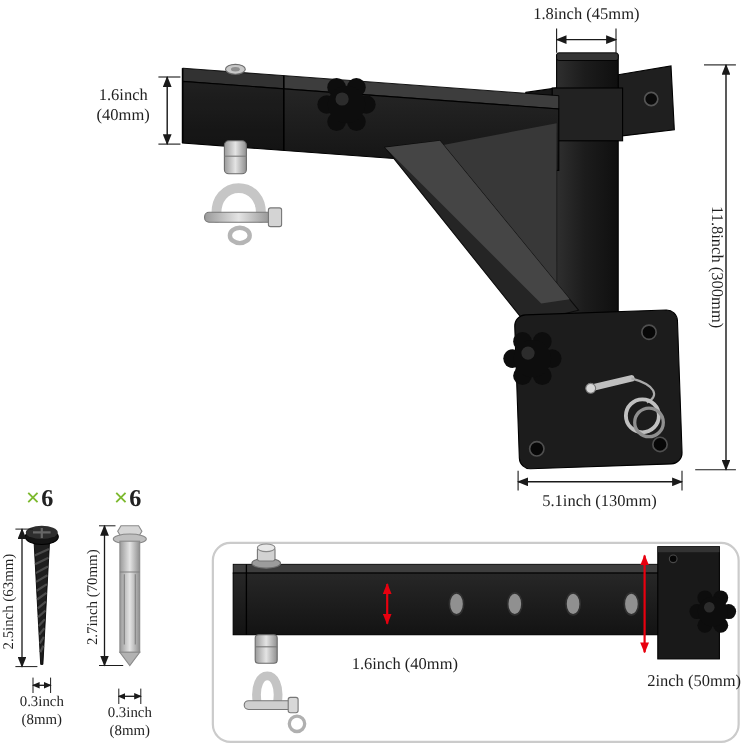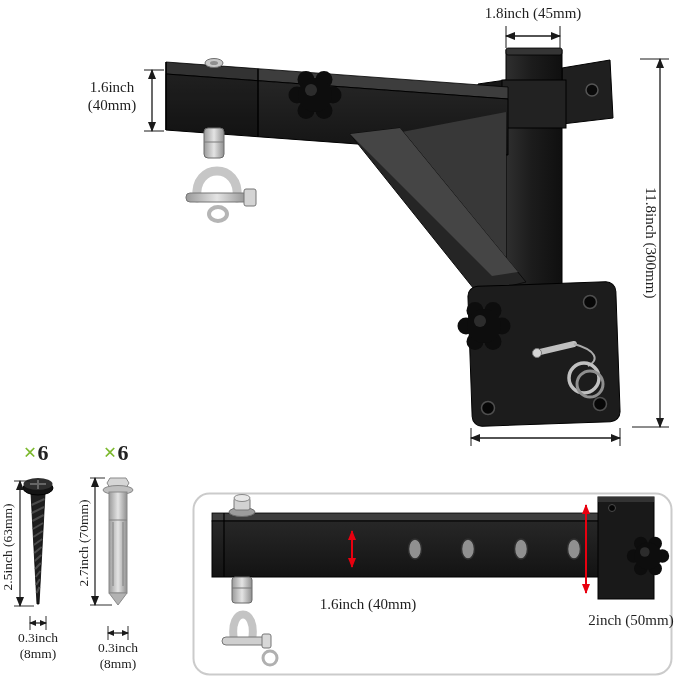--- a/index.html
+++ b/index.html
@@ -215,20 +215,21 @@
     <use href="#knob" transform="translate(648,556) scale(0.8)"></use>
 
     <line x1="352" y1="531" x2="352" y2="567" stroke="#e8000f" stroke-width="2" marker-start="url(#arrR)" marker-end="url(#arrR)"></line>
     <line x1="586" y1="505" x2="586" y2="593" stroke="#e8000f" stroke-width="2" marker-start="url(#arrR)" marker-end="url(#arrR)"></line>
   </g>
 </svg>
 
 <div class="label" style="left:458px;top:5px;width:150px;">1.8inch (45mm)</div>
 <div class="label" style="left:76px;top:79px;width:72px;">1.6inch (40mm)</div>
 <div class="label vcw" style="left:565px;top:234px;width:170px;">11.8inch (300mm)</div>
+<div class="label" style="left:470px;top:448px;width:150px;">5.1inch (130mm)</div>
 
 <div class="count" style="left:14px;top:441px;">
   <span class="sym">×</span>
   <span class="num">6</span>
 </div>
 <div class="count" style="left:94px;top:441px;">
   <span class="sym">×</span>
   <span class="num">6</span>
 </div>
 

